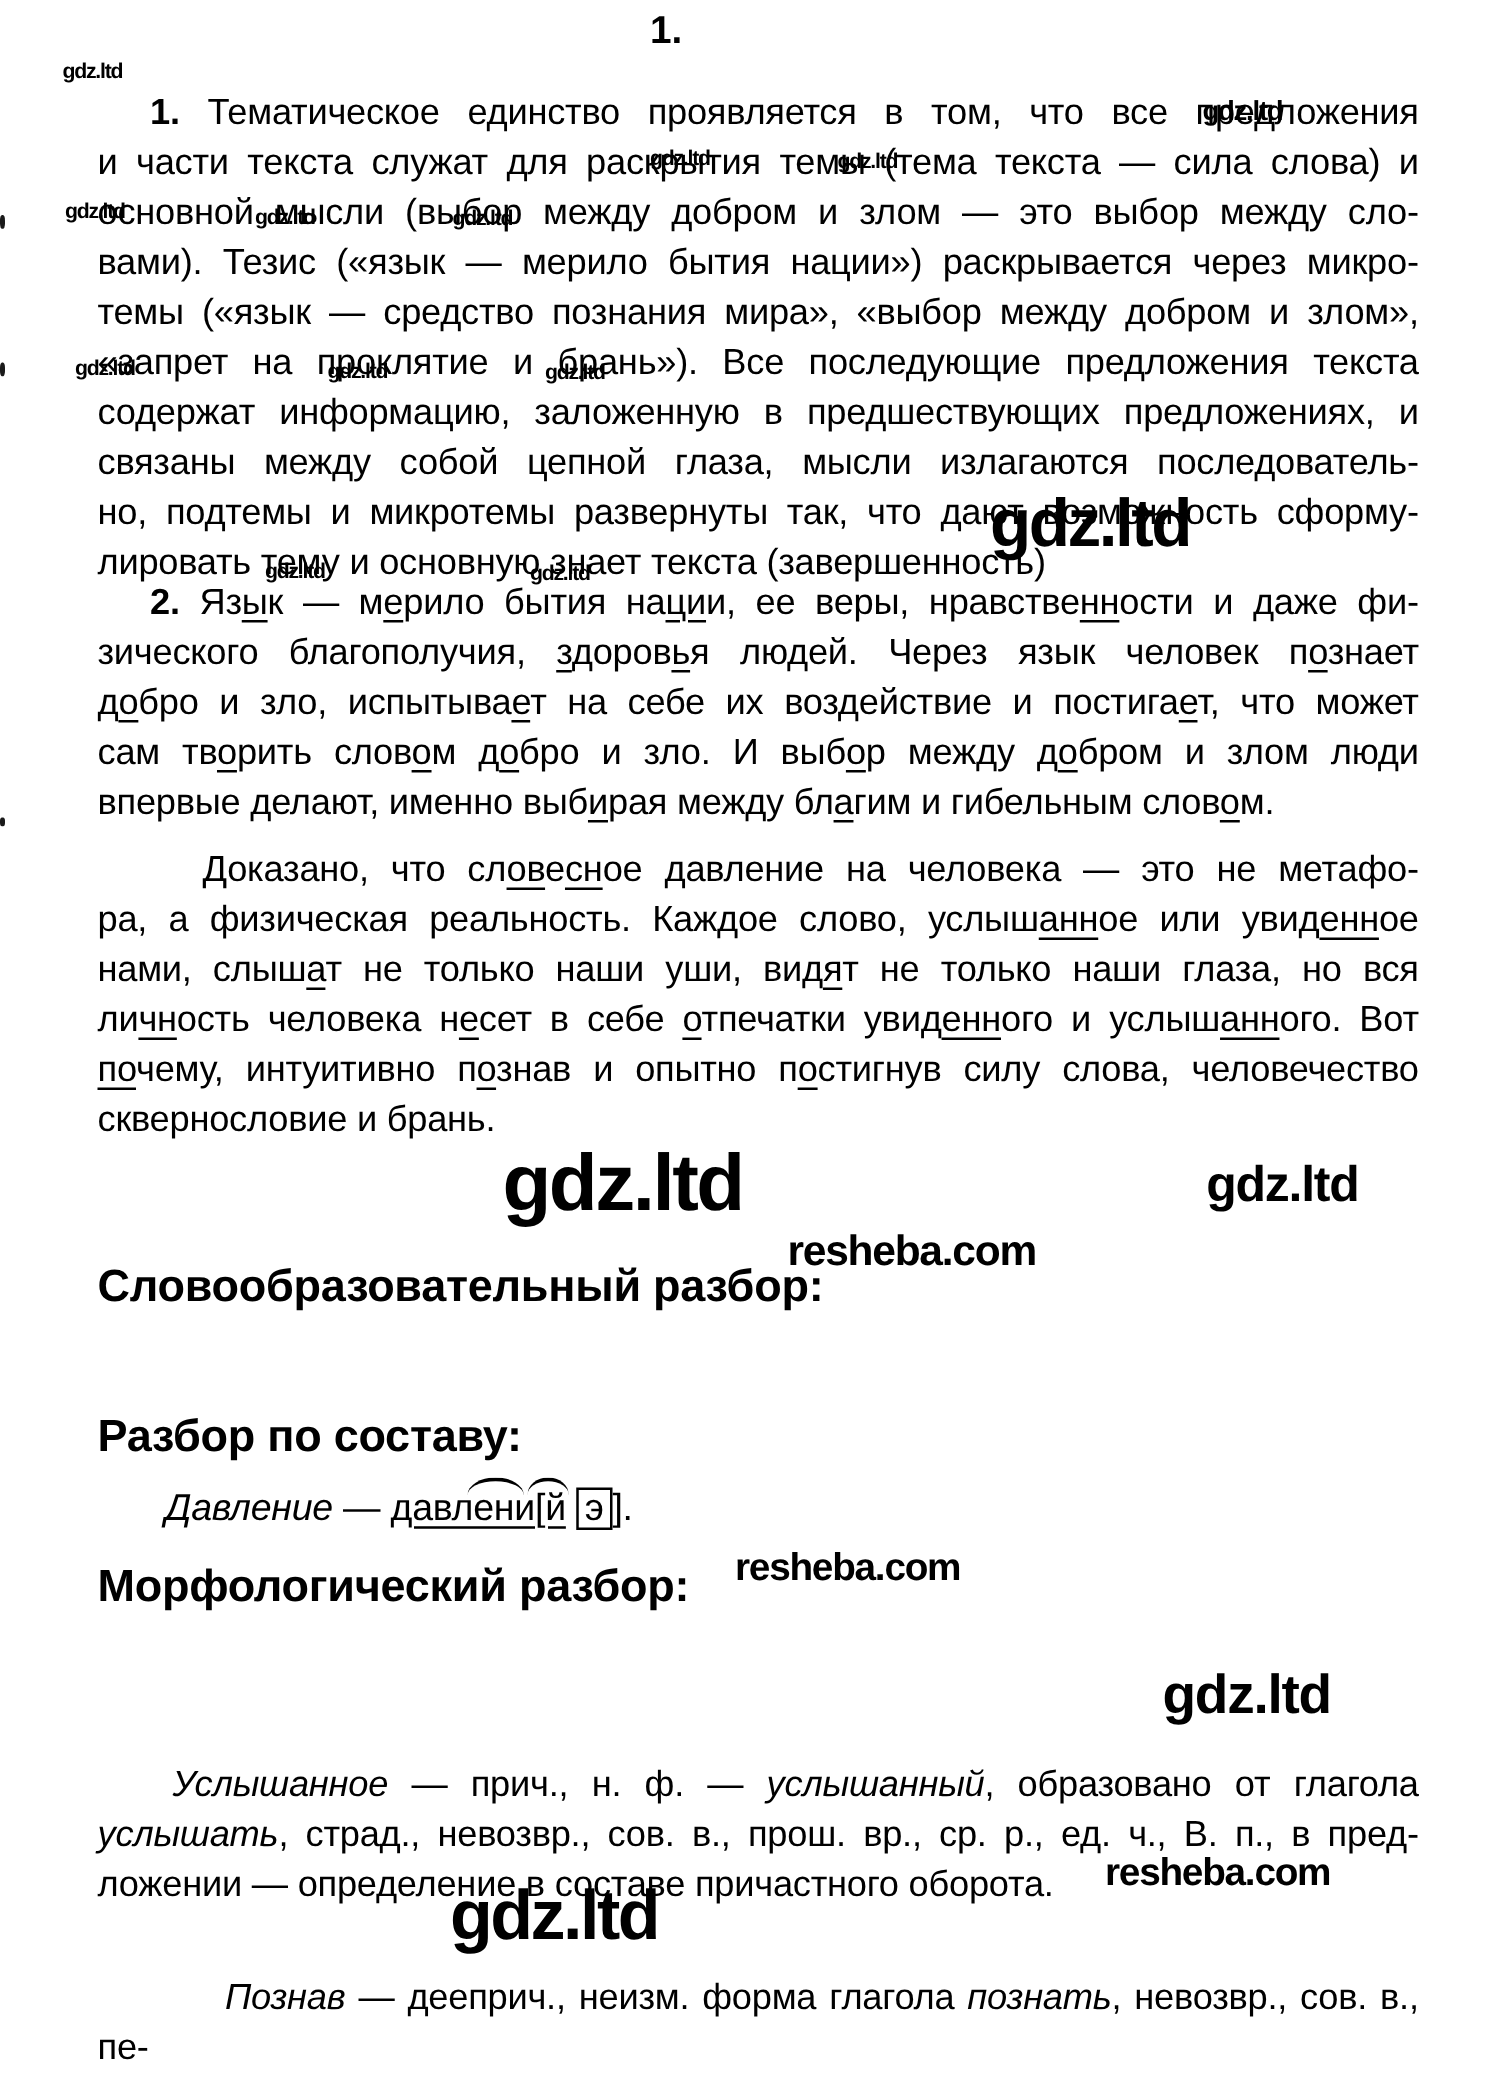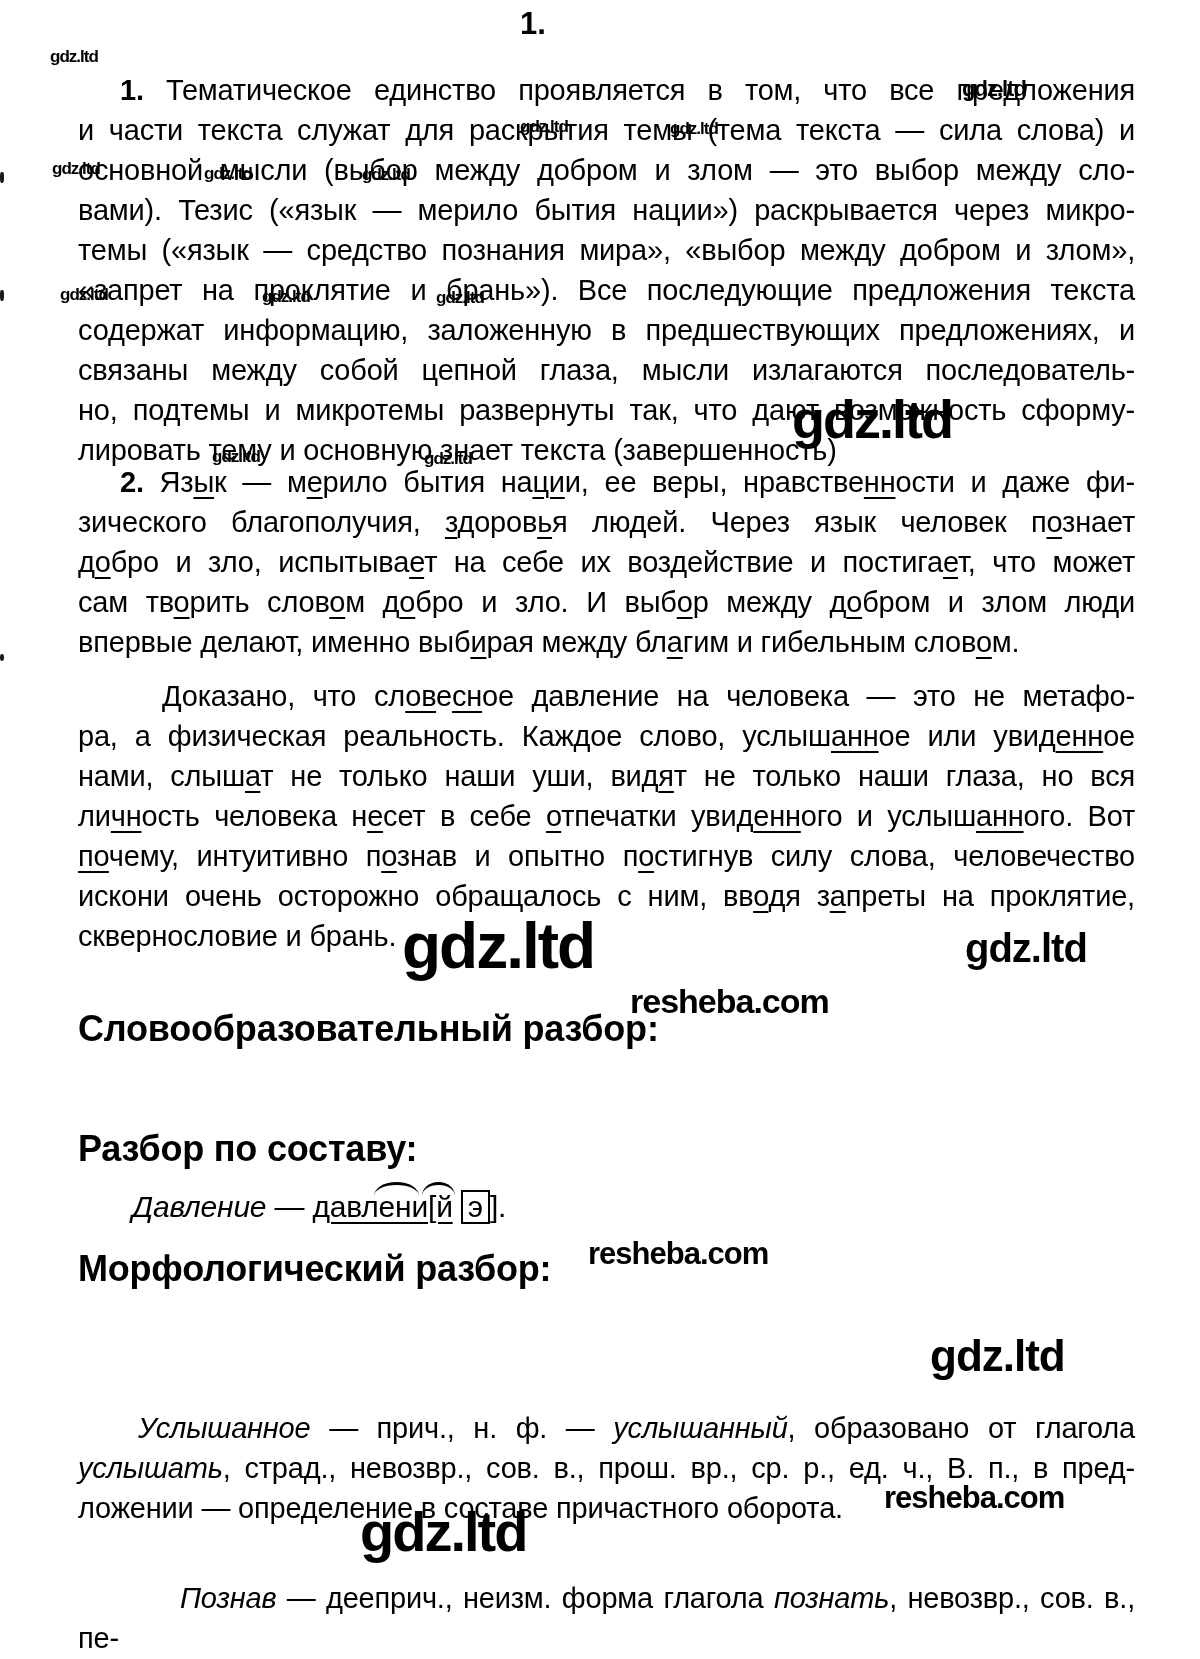--- a/index.html
+++ b/index.html
@@ -54,21 +54,20 @@
     <div class="line j">сам тв<u>о</u>рить слов<u>о</u>м д<u>о</u>бро и зло. И выб<u>о</u>р между д<u>о</u>бром и злом люди</div>
     <div class="line last">впервые делают, именно выб<u>и</u>рая между бл<u>а</u>гим и гибельным слов<u>о</u>м.</div>
   </div>
 
   <div class="para" style="top:676px">
     <div class="line j ind2">Доказано, что сл<u>ов</u>е<u>сн</u>ое давление на человека — это не метафо-</div>
     <div class="line j">ра, а физическая реальность. Каждое слово, услыш<u>анн</u>ое или увид<u>енн</u>ое</div>
     <div class="line j">нами, слыш<u>а</u>т не только наши уши, вид<u>я</u>т не только наши глаза, но вся</div>
     <div class="line j">ли<u>чн</u>ость человека н<u>е</u>сет в себе <u>о</u>тпечатки увид<u>енн</u>ого и услыш<u>анн</u>ого. Вот</div>
     <div class="line j"><u>по</u>чему, интуитивно п<u>о</u>знав и опытно п<u>о</u>стигнув силу слова, человечество</div>
-    <div class="line j">искони очень осторожно обращалось с ним, вв<u>о</u>дя з<u>а</u>преты на проклятие,</div>
     <div class="line last">сквернословие и брань.</div>
   </div>
 
   <div class="heading" style="top:1008px">Словообразовательный разбор:</div>
 
   <div class="heading" style="top:1128px">Разбор по составу:</div>
   <div class="parse-line" style="top:1190px"><i>Давление</i> — <span class="rel"><u>давлени[й</u><span class="arc a1"></span><span class="arc a2"></span></span> <span class="boxed">э</span>].</div>
 
   <div class="heading" style="top:1248px">Морфологический разбор:</div>
 

